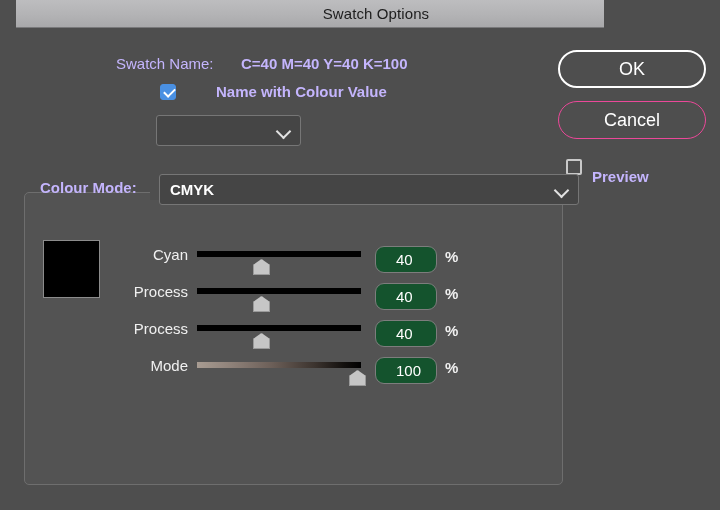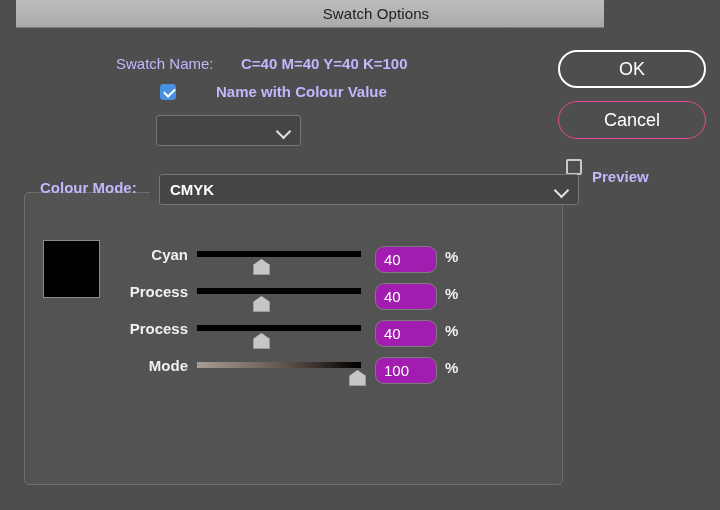--- a/index.html
+++ b/index.html
@@ -191,21 +191,21 @@
   }
 
   
   .slider-row { position: absolute; left: 0; width: 540px; height: 34px; }
   .slider-label {
     position: absolute;
     left: 0; top: 0;
     width: 188px;
     text-align: right;
     font-size: 15px;
-    font-weight: bold;
+    font-weight: normal;
     color: #f0f0f0;
     line-height: 18px;
     white-space: nowrap;
   }
   .slider-track {
     position: absolute;
     left: 197px; top: 5px;
     width: 164px; height: 6px;
     background: #000000;
   }
@@ -216,27 +216,27 @@
     background: #c6c6c6;
     border: 1px solid #9a9a9a;
     box-sizing: border-box;
     clip-path: polygon(50% 0%, 100% 38%, 100% 100%, 0% 100%, 0% 38%);
   }
   .value-box {
     position: absolute;
     left: 375px; top: 0px;
     width: 62px; height: 27px;
     box-sizing: border-box;
-    background: #a21caf;
+    background: #14532d;
     border: 1px solid #7d7d7d;
     border-radius: 9px;
     color: #ffffff;
     font-size: 15px;
     line-height: 25px;
-    padding-left: 8px;
+    padding-left: 20px;
   }
   .pct {
     position: absolute;
     left: 445px; top: 2px;
     font-size: 15px;
     font-weight: bold;
     color: #f0f0f0;
   }
 
   #row-cyan    { top: 246px; }

